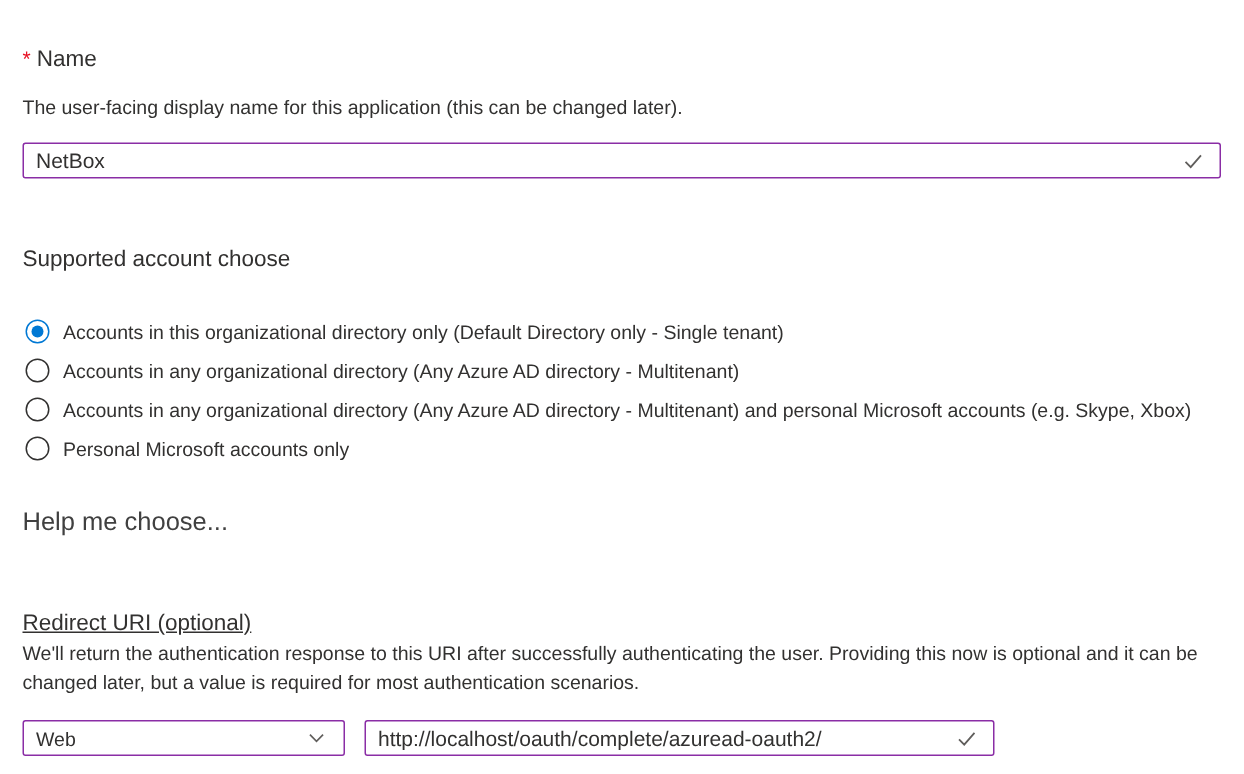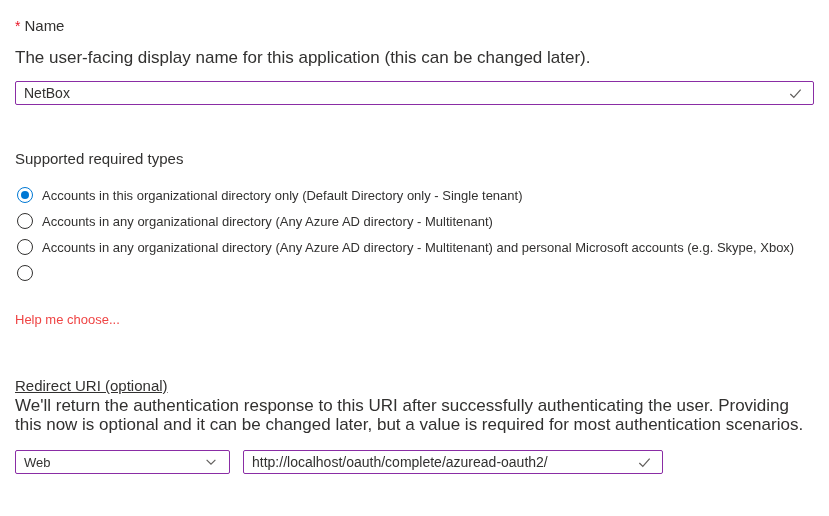--- a/index.html
+++ b/index.html
@@ -12,23 +12,23 @@
   .page { padding: 0 15px; width: 829px; }
 
   .section-title {
     font-size: 15px;
     font-weight: 400;
     color: #323130;
     line-height: 20px;
   }
   .required-star { color: #e81123; margin-right: 4px; font-size: 14px; }
 
-  .name-title-row { padding-top: 16px; }
+  .name-title-row { padding-top: 29px; }
   .desc {
-    font-size: 17px;
+    font-size: 13px;
     color: #323130;
     line-height: 19px;
   }
   .name-desc { margin-top: 12px; }
 
   
   .field-box {
     display: flex;
     align-items: center;
     border: 1px solid #8a2da5;
@@ -54,21 +54,21 @@
     margin-right: 10px;
     display: flex;
     align-items: center;
     justify-content: center;
   }
   .name-input-box { margin-top: 14px; width: 799px; }
 
   .account-section-title { margin-top: 44px; }
   .question { margin-top: 23px; }
 
-  .radio-list { margin-top: 13px; }
+  .radio-list { margin-top: 25px; }
   .radio-row {
     display: flex;
     align-items: center;
     height: 26px;
     cursor: pointer;
   }
   .radio {
     flex: 0 0 auto;
     width: 16px;
     height: 16px;
@@ -91,22 +91,22 @@
   .radio-label {
     margin-left: 9px;
     font-size: 13px;
     color: #323130;
     white-space: nowrap;
   }
 
   .help-link {
     display: inline-block;
     margin-top: 26px;
-    font-size: 13px;
-    color: #ef4444;
+    font-size: 17px;
+    color: #404040;
     text-decoration: none;
     cursor: pointer;
   }
 
   .redirect-title { margin-top: 48px; text-decoration: underline; }
   .redirect-desc { max-width: 800px; }
 
   .redirect-row {
     margin-top: 16px;
     display: flex;
@@ -142,41 +142,42 @@
   <div class="field-box name-input-box">
     <input type="text" value="NetBox" style="">
     <span class="field-icon">
       <svg class="icon-glyph" width="15" height="15" viewBox="0 0 16 16">
         <path d="M2.5 8.5 L6.2 12.2 L13.5 3.8" fill="none" stroke="#605e5c" stroke-width="1.3"></path>
       </svg>
     </span>
   </div>
 
   
-  <div class="section-title account-section-title">Supported required types</div>
+  <div class="section-title account-section-title">Supported account choose</div>
 
 
   <div class="radio-list" id="radio-list">
     <div class="radio-row">
       <span class="radio selected"></span>
       <span class="radio-label">Accounts in this organizational directory only (Default Directory only - Single tenant)</span>
     </div>
 
     <div class="radio-row">
       <span class="radio"></span>
       <span class="radio-label">Accounts in any organizational directory (Any Azure AD directory - Multitenant)</span>
     </div>
 
     <div class="radio-row">
       <span class="radio"></span>
       <span class="radio-label">Accounts in any organizational directory (Any Azure AD directory - Multitenant) and personal Microsoft accounts (e.g. Skype, Xbox)</span>
     </div>
 
     <div class="radio-row">
       <span class="radio"></span>
+      <span class="radio-label">Personal Microsoft accounts only</span>
     </div>
   </div>
 
   
 
   <a class="help-link">Help me choose...</a>
 
   
   <div class="section-title redirect-title">Redirect URI (optional)</div>
 

